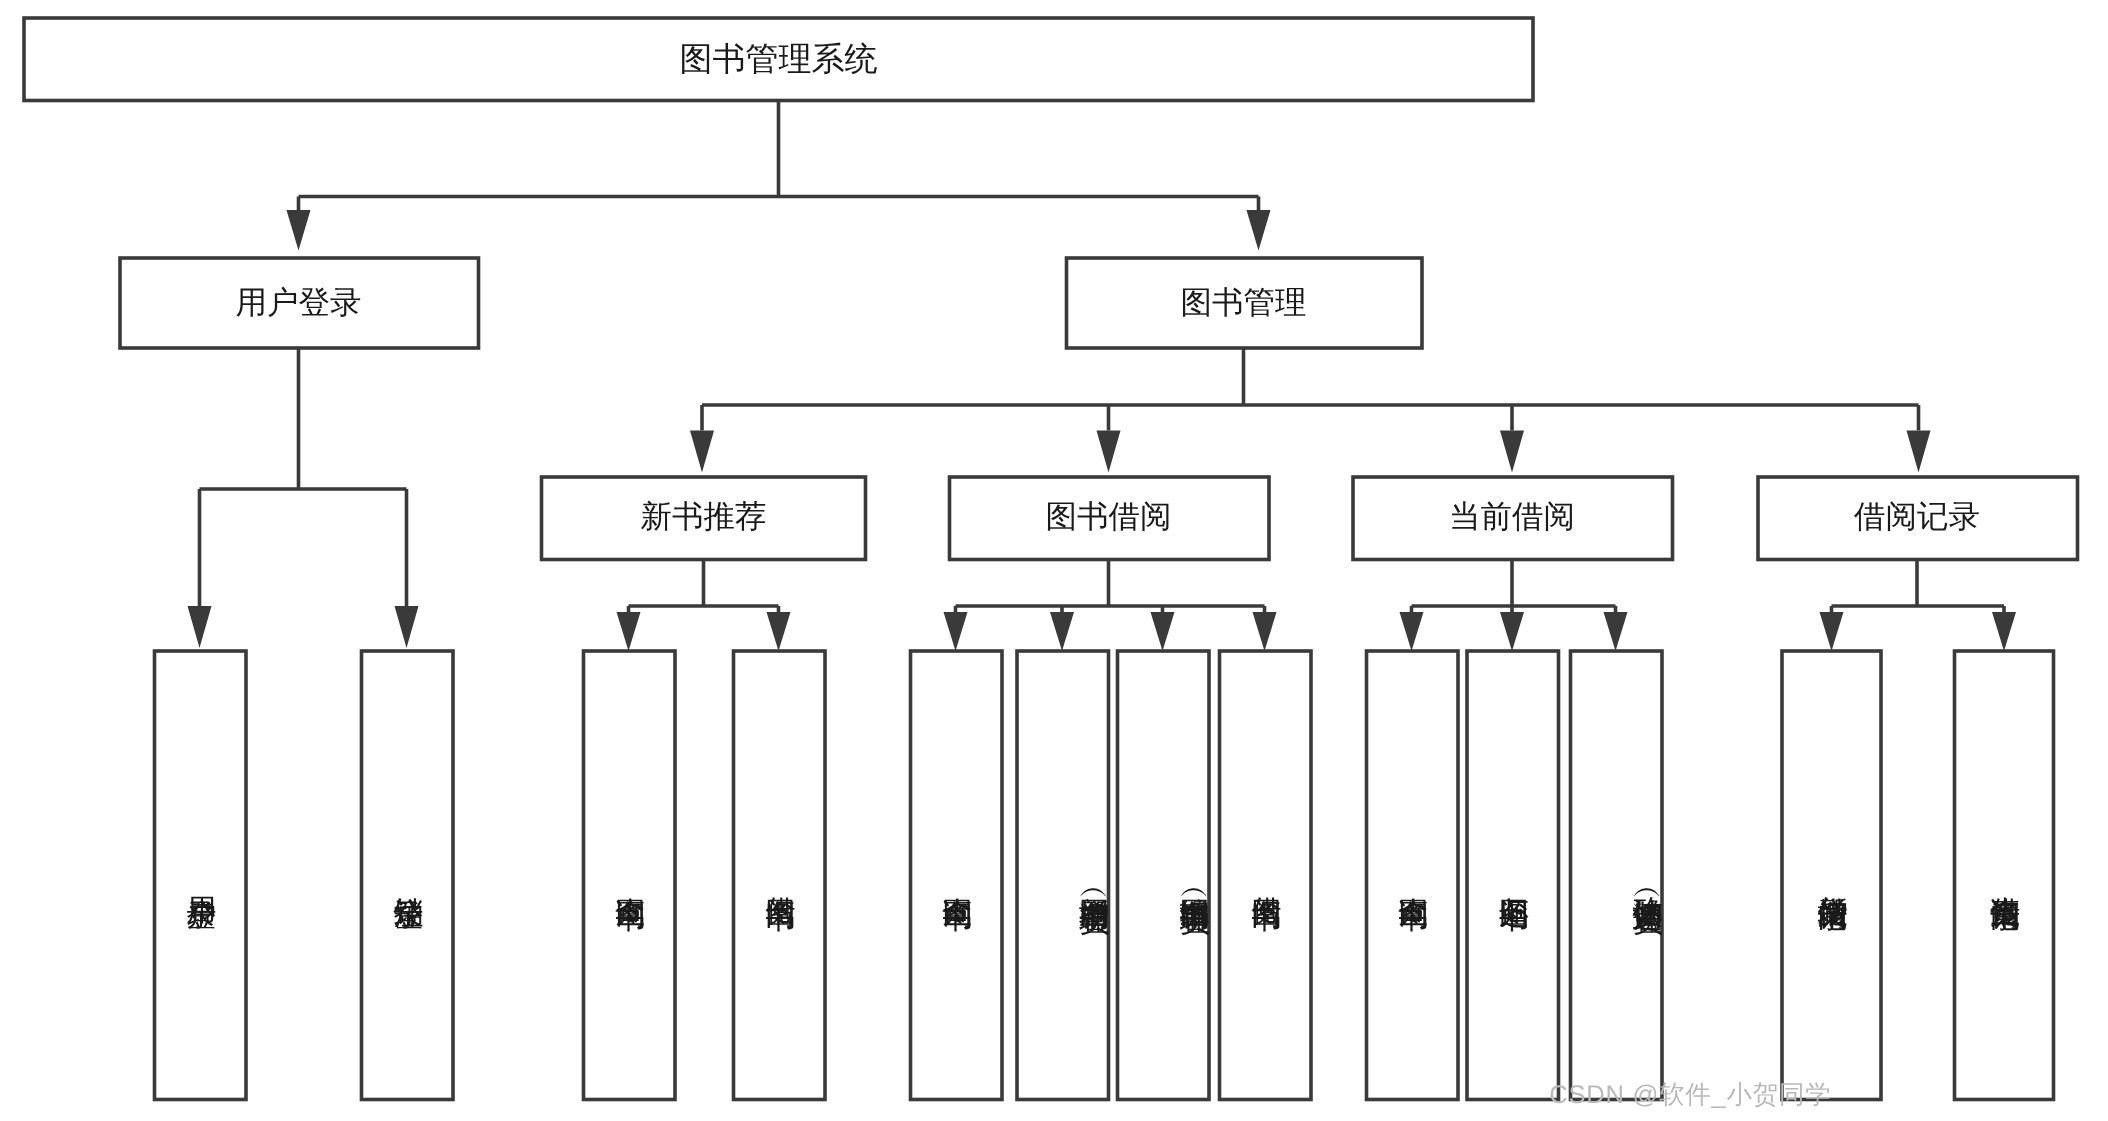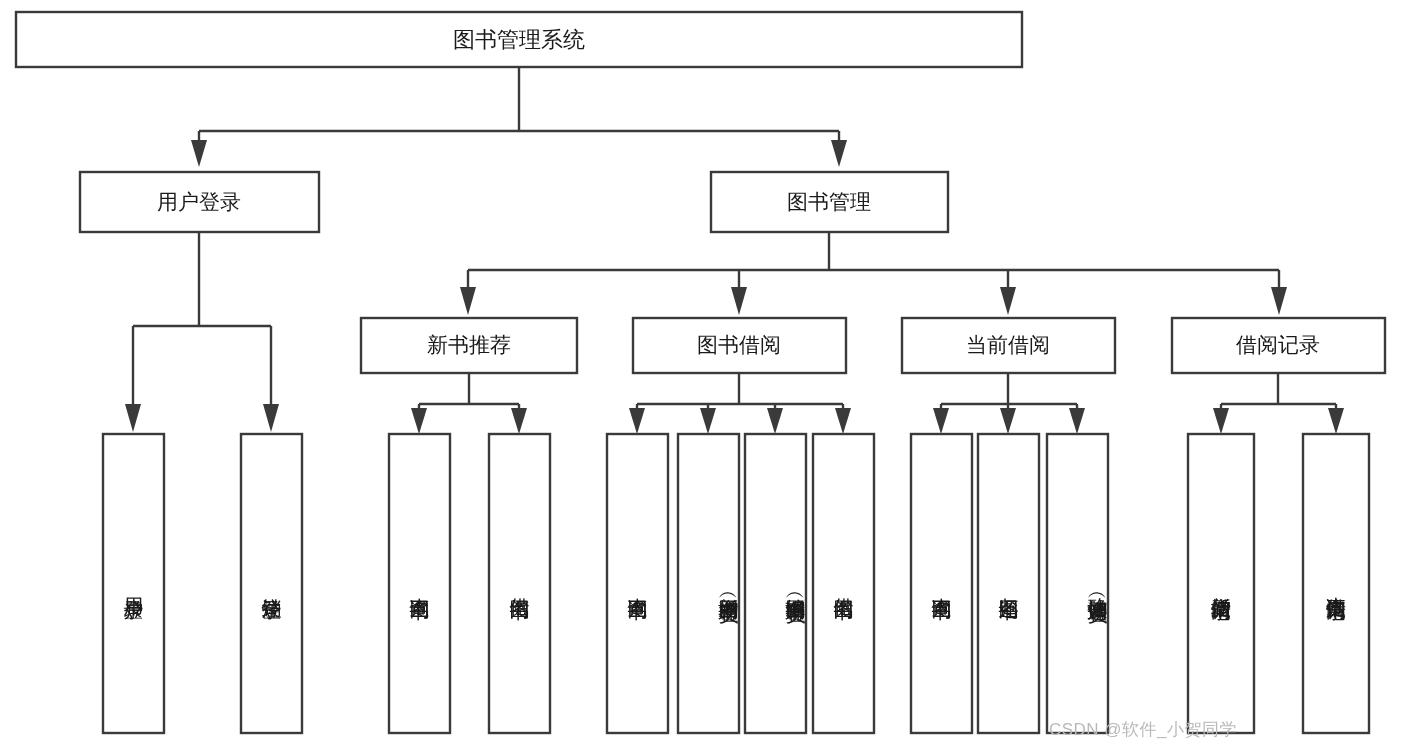--- a/index.html
+++ b/index.html
@@ -66,21 +66,21 @@
     font-size: 20px;
     line-height: 1.04;
     color: #1a1a1a;
     letter-spacing: 1px;
     white-space: nowrap;
     pointer-events: none;
     text-align: center;
   }
   .watermark {
     position: absolute;
-    right: 8px;
+    right: 24px;
     bottom: 6px;
     font-family: "Liberation Sans", "DejaVu Sans", sans-serif;
     font-size: 17px;
     color: #b9b9b9;
     letter-spacing: 0.5px;
     white-space: nowrap;
     pointer-events: none;
   }
 </style>
 </head>

